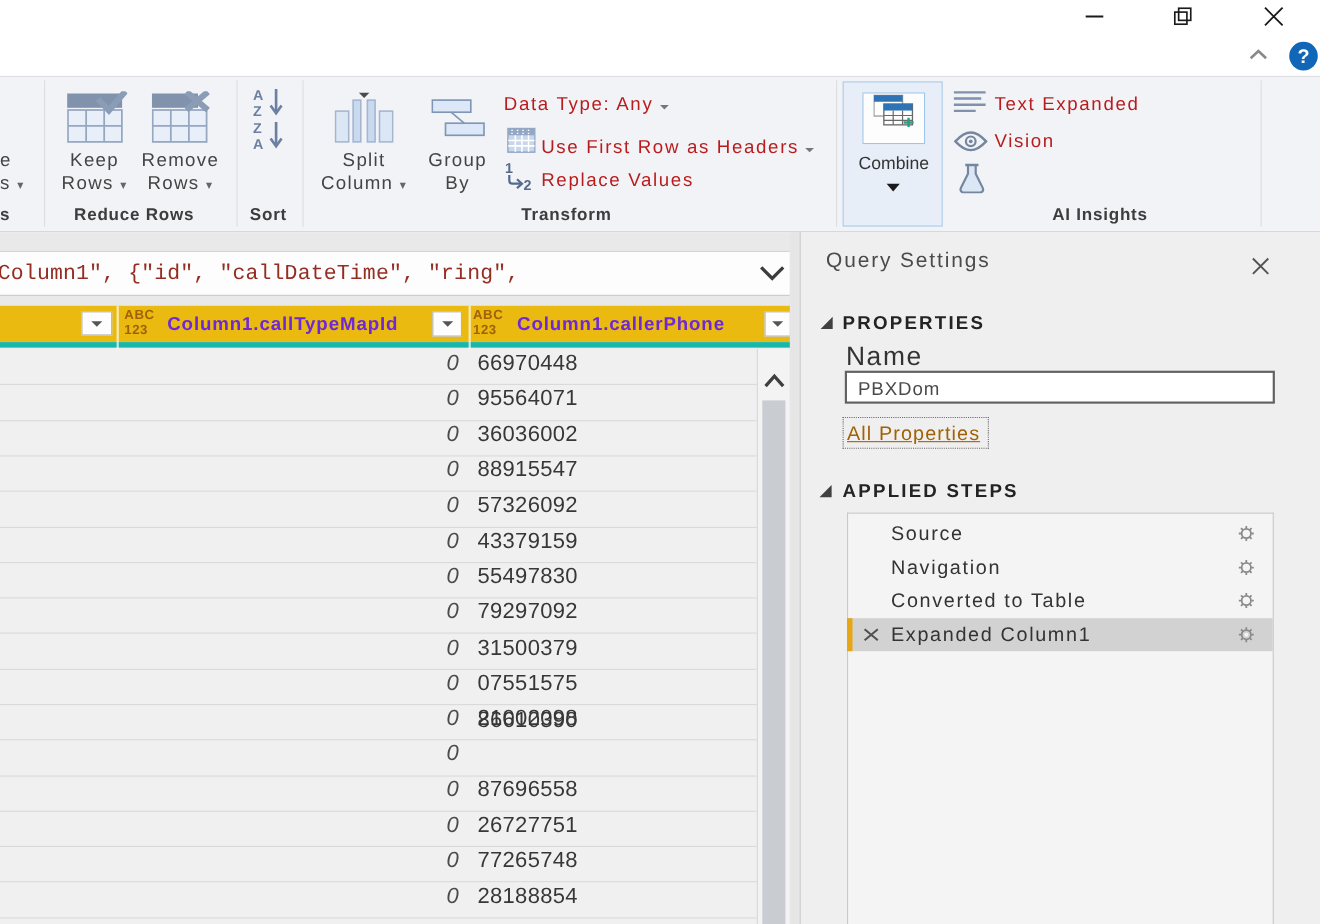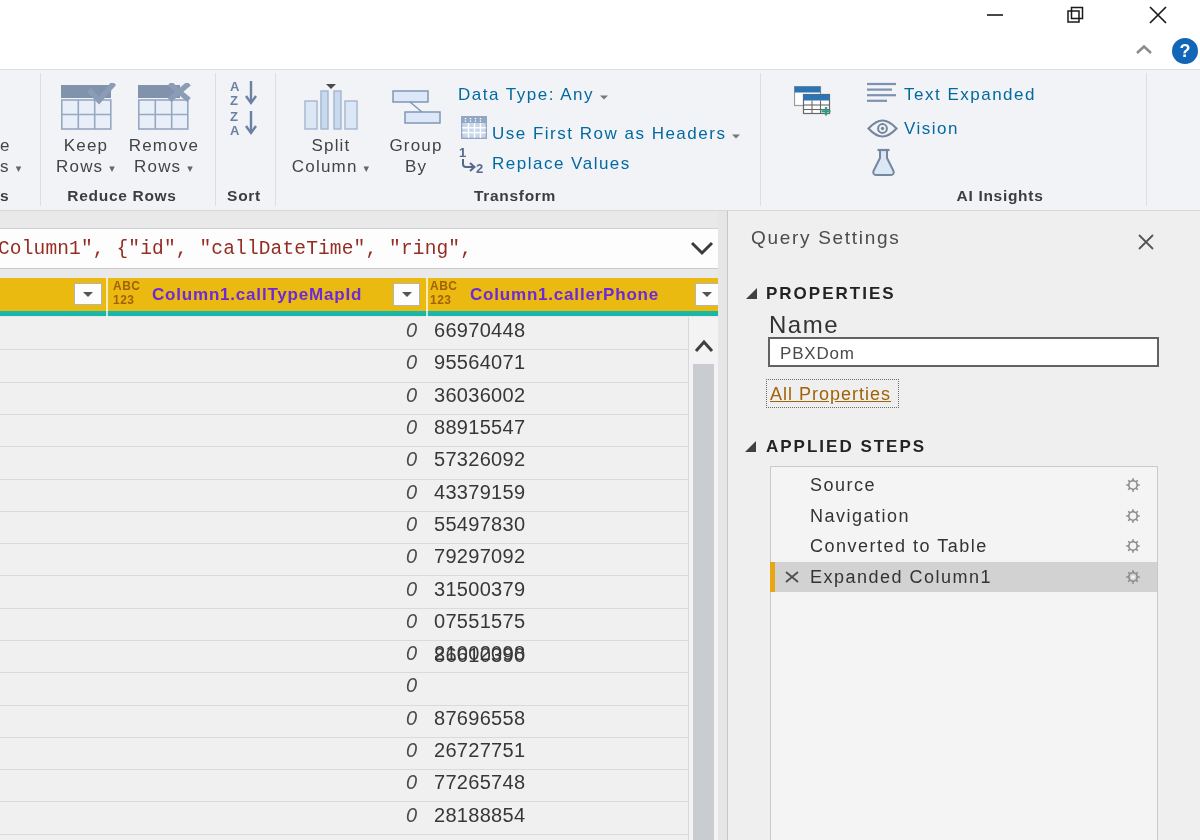--- a/index.html
+++ b/index.html
@@ -3,21 +3,21 @@
 <style>
   html,body{margin:0;padding:0;}
   body{width:1200px;height:840px;overflow:hidden;position:relative;background:#fff;
        font-family:"Liberation Sans",sans-serif;-webkit-font-smoothing:antialiased;}
   .abs{position:absolute;}
   .tri-down{width:0;height:0;border-left:5px solid transparent;border-right:5px solid transparent;border-top:5px solid #4a4a4a;}
   .ribbon{left:0;top:69px;width:1200px;height:142px;background:#f1f3f7;border-top:1px solid #dcdee1;border-bottom:1px solid #d6d8da;box-sizing:border-box;}
   .vsep{width:1px;top:3px;height:133px;background:#dcdee2;position:absolute;}
   .rlabel{position:absolute;top:117px;font-size:15.5px;letter-spacing:0.7px;font-weight:bold;color:#3d3d3d;text-align:center;white-space:nowrap;}
   .btxt{position:absolute;font-size:17px;letter-spacing:1.2px;color:#444;text-align:center;line-height:21px;}
-  .itxt{position:absolute;font-size:17px;letter-spacing:1.5px;color:#0369a1;white-space:nowrap;}
+  .itxt{position:absolute;font-size:17px;letter-spacing:1.5px;color:#b91c1c;white-space:nowrap;}
   .grid-bg{left:0;top:317px;width:688px;height:523px;background:#f0f0f0;}
   .hline{position:absolute;left:0;width:688px;height:1px;background:#dadada;}
   .cell0{position:absolute;width:80px;text-align:right;font-size:20px;font-style:italic;color:#4b4b4b;}
   .cellp{position:absolute;left:434px;font-size:20px;letter-spacing:.3px;color:#373737;}
   .hdrop{position:absolute;top:283px;width:24px;height:21px;background:#fdfdfd;border:1px solid #b5b5ad;box-sizing:border-box;display:flex;align-items:center;justify-content:center;}
   .abc{position:absolute;top:280px;font-size:12px;font-weight:bold;color:#a16207;line-height:13.5px;letter-spacing:.5px;}
   .htitle{position:absolute;top:285px;font-size:17px;letter-spacing:0.8px;font-weight:bold;color:#6d28d9;white-space:nowrap;}
   .ptext{font-size:18px;letter-spacing:1.5px;color:#333;}
   .gear{position:absolute;left:1125px;width:16px;height:16px;}
 </style></head>
@@ -58,20 +58,25 @@
 
   <div class="itxt" style="left:458px;top:15px;">Data Type: Any</div>
   <div class="tri-down abs" style="left:599px;top:25px;transform:scale(.8);border-top-color:#777;"></div>
   <div class="itxt" style="left:492px;top:54px;">Use First Row as Headers</div>
   <div class="tri-down abs" style="left:731px;top:64px;transform:scale(.8);border-top-color:#777;"></div>
   <div class="itxt" style="left:492px;top:84px;text-align:center;">Replace Values</div>
 
   <div class="itxt" style="left:904px;top:15px;">Text Expanded</div>
   <div class="itxt" style="left:904px;top:49px;">Vision</div>
 
+  <div class="abs" style="left:766px;top:4px;width:91px;height:132px;background:#e7eef8;border:1px solid #abcbe9;box-sizing:border-box;">
+    <div class="abs" style="left:17px;top:9px;width:55px;height:45px;background:#fdfdfd;border:1px solid #9ec6e8;"></div>
+    <div class="abs" style="left:0;top:66px;width:91px;font-size:16px;color:#333;text-align:center;">Combine</div>
+    <div class="abs" style="left:39px;top:92px;width:0;height:0;border-left:6.5px solid transparent;border-right:6.5px solid transparent;border-top:7.5px solid #1a1a1a;"></div>
+  </div>
 </div>
 
 <div id="ribicons">
 
   <svg class="abs" style="left:61px;top:83px" width="55" height="47" viewBox="0 0 55 47">
     <rect x="0" y="2" width="50" height="13" fill="#8192ad"></rect>
     <rect x="0.8" y="17" width="49" height="29" fill="#e9eff9" stroke="#96a7c2" stroke-width="1.6"></rect>
     <line x1="17.3" y1="17" x2="17.3" y2="46" stroke="#96a7c2" stroke-width="1.6"></line>
     <line x1="33.7" y1="17" x2="33.7" y2="46" stroke="#96a7c2" stroke-width="1.6"></line>
     <line x1="0.8" y1="31.5" x2="49.8" y2="31.5" stroke="#96a7c2" stroke-width="1.6"></line>

